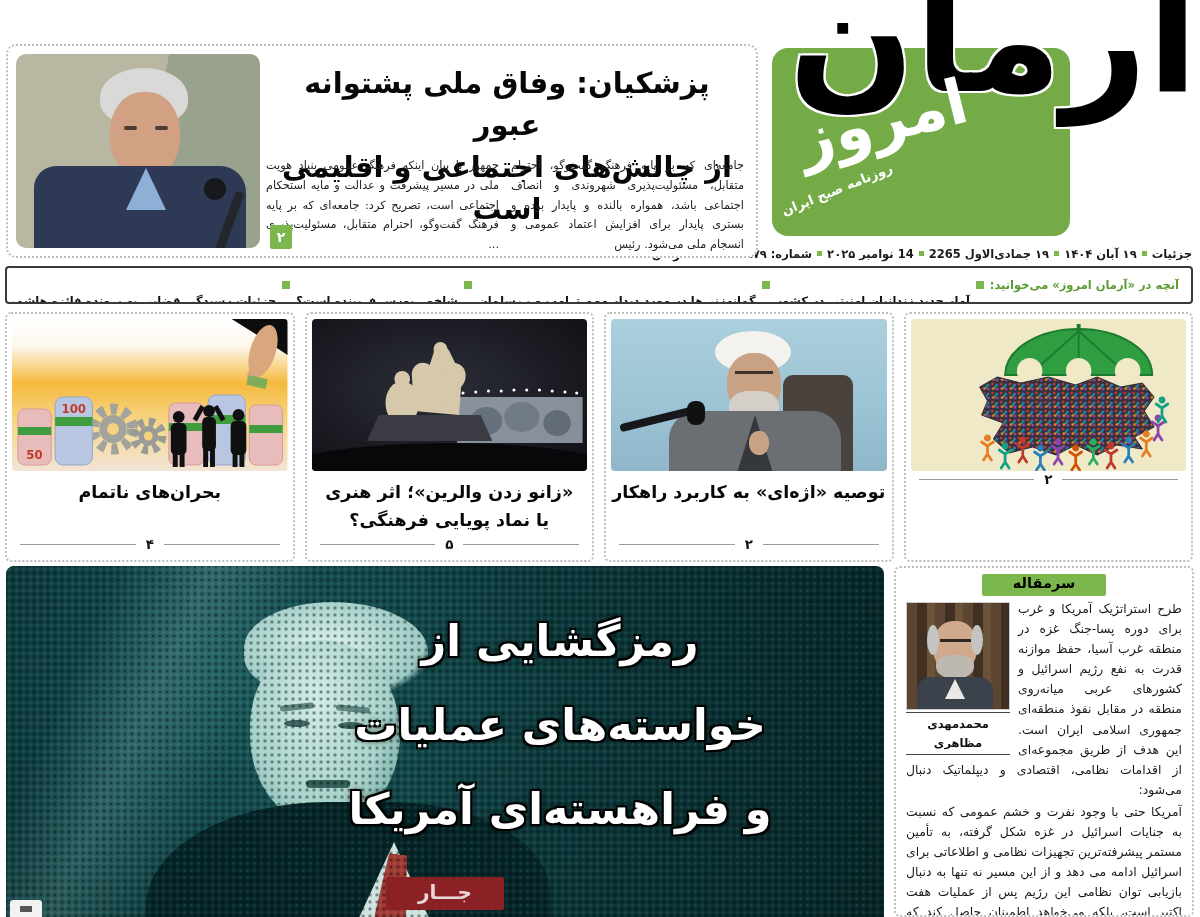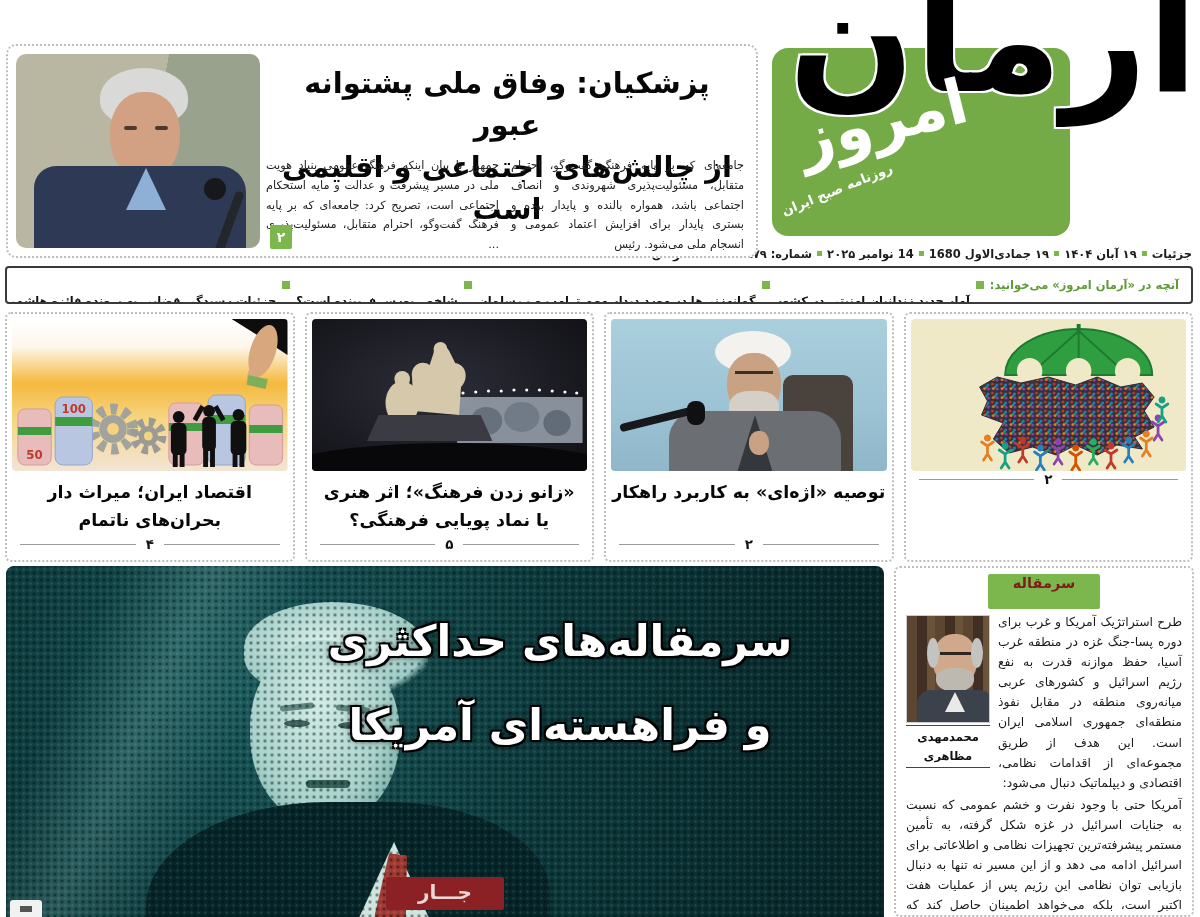--- a/index.html
+++ b/index.html
@@ -125,26 +125,26 @@
   .feature-kicker { position:absolute; left:50%; bottom:7px; transform:translateX(-50%); z-index:2;
                     background:#8c2125; color:#e9d6d6; padding:3px 32px 6px; font-weight:bold;
                     font-size:20px; border-radius:2px; }
   .corner-chip { position:absolute; left:4px; bottom:0; width:32px; height:17px; background:#f2f2f2;
                  border-radius:3px 3px 0 0; z-index:2; }
   .corner-chip i { display:block; width:12px; height:6px; background:#555; margin:6px auto 0; }
 
   
   .editorial { position:absolute; right:6px; top:566px; width:300px; height:351px;
                border:2px dotted #bdbdbd; border-radius:6px; padding:6px 10px; overflow:hidden; background:#fff; }
-  .ed-label { width:112px; margin:0 auto 3px; background:#7cb74d; color:#7f1d1d; text-align:center;
-              font-weight:bold; font-size:14.5px; padding:1px 0 18px; border-radius:2px; }
+  .ed-label { width:124px; margin:0 auto 3px; background:#7cb74d; color:#000000; text-align:center;
+              font-weight:bold; font-size:14.5px; padding:1px 0 5px; border-radius:2px; }
   .ed-headline { direction:rtl; text-align:center; font-weight:bold; font-size:17px; color:#070707;
                  padding-bottom:6px; margin-bottom:5px; border-bottom:1px solid #cfcfcf; }
   .ed-body { direction:rtl; text-align:justify; font-size:12.4px; line-height:1.62; color:#1a1a1a; }
-  .ed-photo { float:left; width:84px; margin:3px 8px 2px 0; }
+  .ed-photo { float:left; width:104px; margin:3px 8px 2px 0; }
   .edp-art { position:relative; height:108px; overflow:hidden; border:1px solid #ccc;
              background:repeating-linear-gradient(90deg,#5c4631 0 10px,#402f22 10px 20px,#6b533a 20px 28px); }
   .edp-face { position:absolute; left:26px; top:18px; width:44px; height:52px; background:#d0a88b;
               border-radius:46%; }
   .edp-hairL { position:absolute; left:20px; top:22px; width:12px; height:30px; background:#c3c3c1; border-radius:50%; }
   .edp-hairR { position:absolute; left:64px; top:22px; width:12px; height:30px; background:#c3c3c1; border-radius:50%; }
   .edp-glass { position:absolute; left:33px; top:36px; width:31px; height:8px; border-top:3px solid #2e2620; }
   .edp-beard { position:absolute; left:29px; top:52px; width:38px; height:24px; background:#bdb9b1;
                border-radius:40% 40% 50% 50%; }
   .edp-suit { position:absolute; left:10px; top:74px; width:76px; height:34px; background:#3c424b;
@@ -165,21 +165,21 @@
     <div class="logo-arman">آرمان</div>
     <div class="logo-emrooz">امروز</div>
     <div class="logo-tagline">روزنامه صبح ایران</div>
   </div>
 
   <div class="dateline">
     <span>جزئیات</span>
     <span class="sep-sq"></span>
     <span>۱۹ آبان ۱۴۰۴</span>
     <span class="sep-sq"></span>
-    <span>۱۹ جمادی‌الاول 1680</span>
+    <span>۱۹ جمادی‌الاول 2265</span>
     <span class="sep-sq"></span>
     <span>14 نوامبر ۲۰۲۵</span>
     <span class="sep-sq"></span>
     <span>شماره: ۴۸۷۹</span>
     <span class="sep-sq"></span>
     <span>۱۵۰۰۰ تومان</span>
   </div>
 
   <div class="lead-box">
     <div class="lead-photo">
@@ -320,21 +320,21 @@
             <circle cx="92" cy="60" r="8"></circle>
             <path d="M104,92 L102,58 C100,46 112,40 120,46 L124,34 C124,26 136,24 140,32 L146,44 C158,46 160,60 152,68 L150,96 Z"></path>
             <circle cx="131" cy="30" r="7"></circle>
             <ellipse cx="124" cy="70" rx="22" ry="18"></ellipse>
           </g>
           <polygon points="68,96 172,96 184,122 56,122" fill="#3a3b43"></polygon>
           <ellipse cx="140" cy="152" rx="175" ry="28" fill="#08080b"></ellipse>
         </svg>
       </div>
       <div class="story-headline">
-        <div>«زانو زدن فرهنگ»؛ اثر هنری</div>
+        <div>«زانو زدن والرین»؛ اثر هنری</div>
         <div>یا نماد پویایی فرهنگی؟</div>
       </div>
       <div class="story-pageline">
         <span class="line"></span>
         <span class="num">۵</span>
         <span class="line"></span>
       </div>
     </div>
 
     <div class="story-box">
@@ -390,21 +390,20 @@
               <rect x="232" y="134" width="5" height="14"></rect>
           </g>
 
           <polygon points="224,0 281,0 281,36 250,16" fill="#0d0d0d"></polygon>
           <ellipse cx="256" cy="32" rx="13" ry="27" fill="#d9a77e" transform="rotate(18 256 32)"></ellipse>
           <ellipse cx="247" cy="54" rx="6" ry="12" fill="#d9a77e" transform="rotate(24 247 54)"></ellipse>
           <rect x="240" y="58" width="20" height="10" fill="#7fae5b" transform="rotate(12 250 63)"></rect>
         </svg>
       </div>
       <div class="story-headline">
-        <div>اقتصاد ایران؛ میراث دار</div>
         <div>بحران‌های ناتمام</div>
       </div>
       <div class="story-pageline">
         <span class="line"></span>
         <span class="num">۴</span>
         <span class="line"></span>
       </div>
     </div>
   </div>
 
@@ -414,21 +413,22 @@
     <div class="tr-face"></div>
     <div class="tr-brow" style="left:274px; top:138px; transform:rotate(-6deg);"></div>
     <div class="tr-brow" style="left:330px; top:140px; transform:rotate(6deg);"></div>
     <div class="tr-eye" style="left:278px; top:154px;"></div>
     <div class="tr-eye" style="left:332px; top:156px;"></div>
     <div class="tr-mouth"></div>
     <div class="tr-suit"></div>
     <div class="tr-shirt"></div>
     <div class="tr-tie"></div>
     <div class="feature-headline">
-      <div>سرمقاله‌های حداکثری</div>
+      <div>رمزگشایی از</div>
+      <div>خواسته‌های عملیات</div>
       <div>و فراهسته‌ای آمریکا</div>
     </div>
     <div class="feature-kicker">جـــار</div>
     <div class="corner-chip">
         <i></i>
       </div>
   </div>
 
   <div class="editorial">
     <div class="ed-label">سرمقاله</div>

